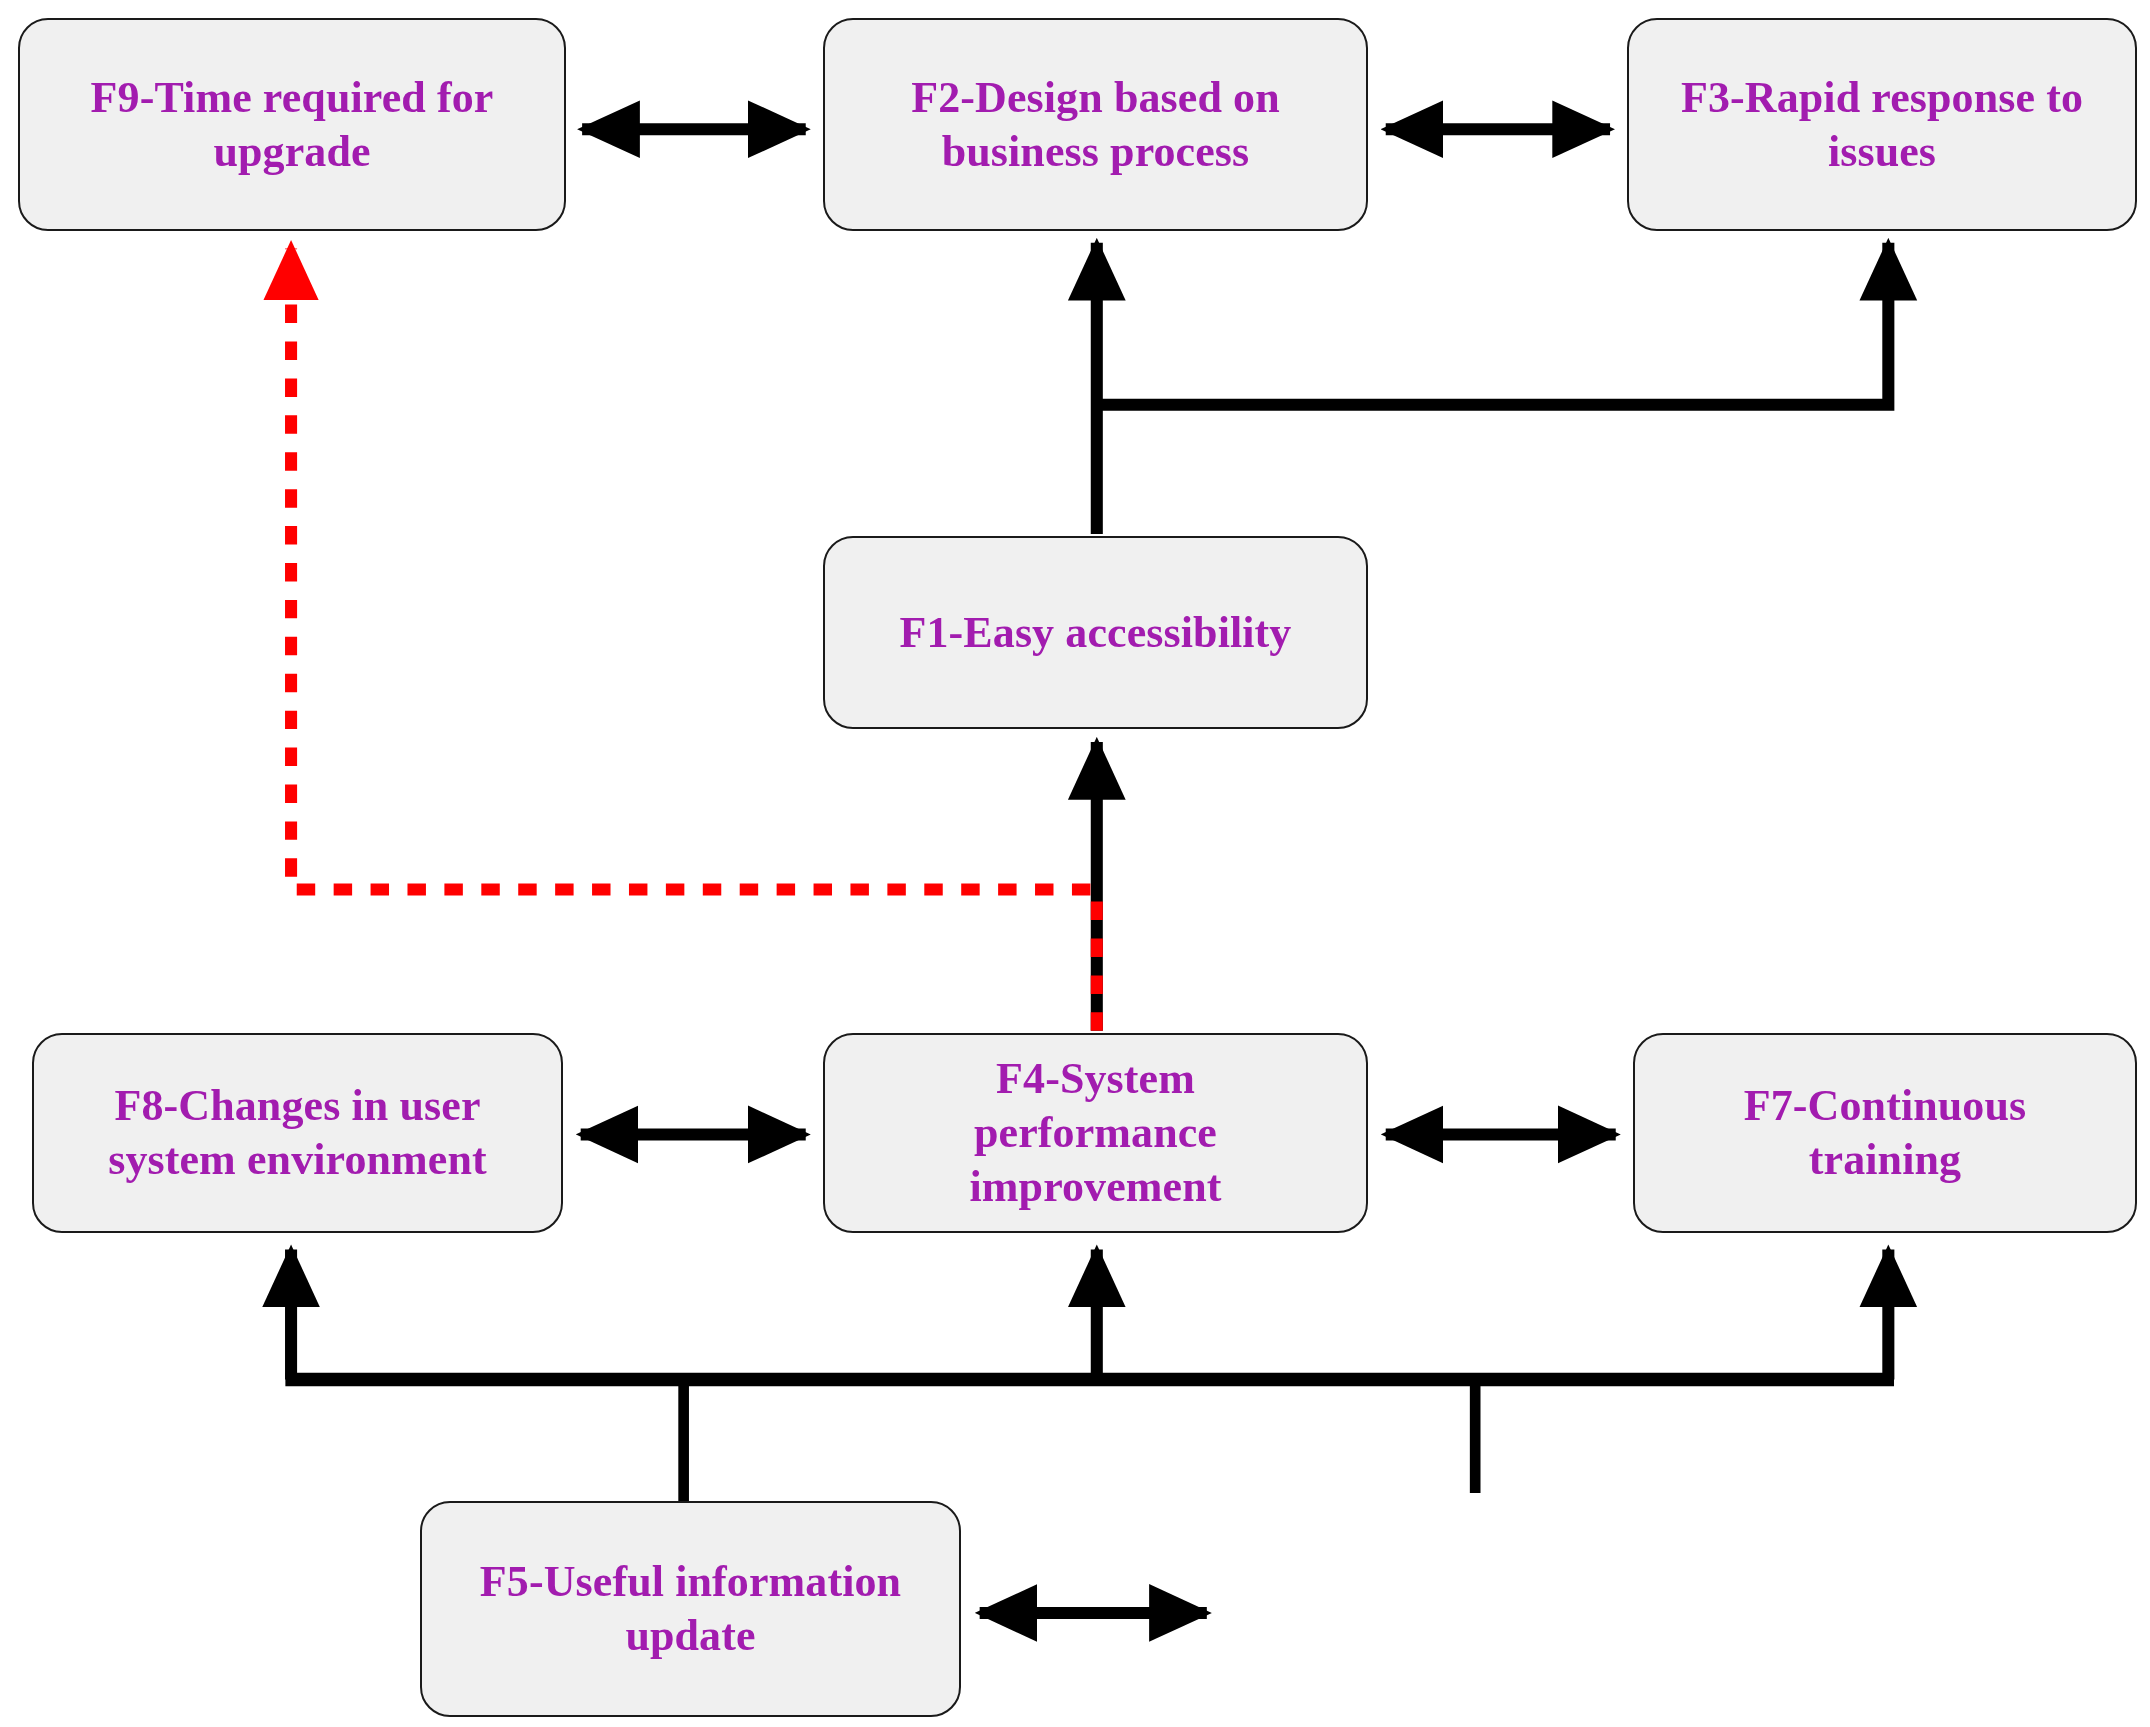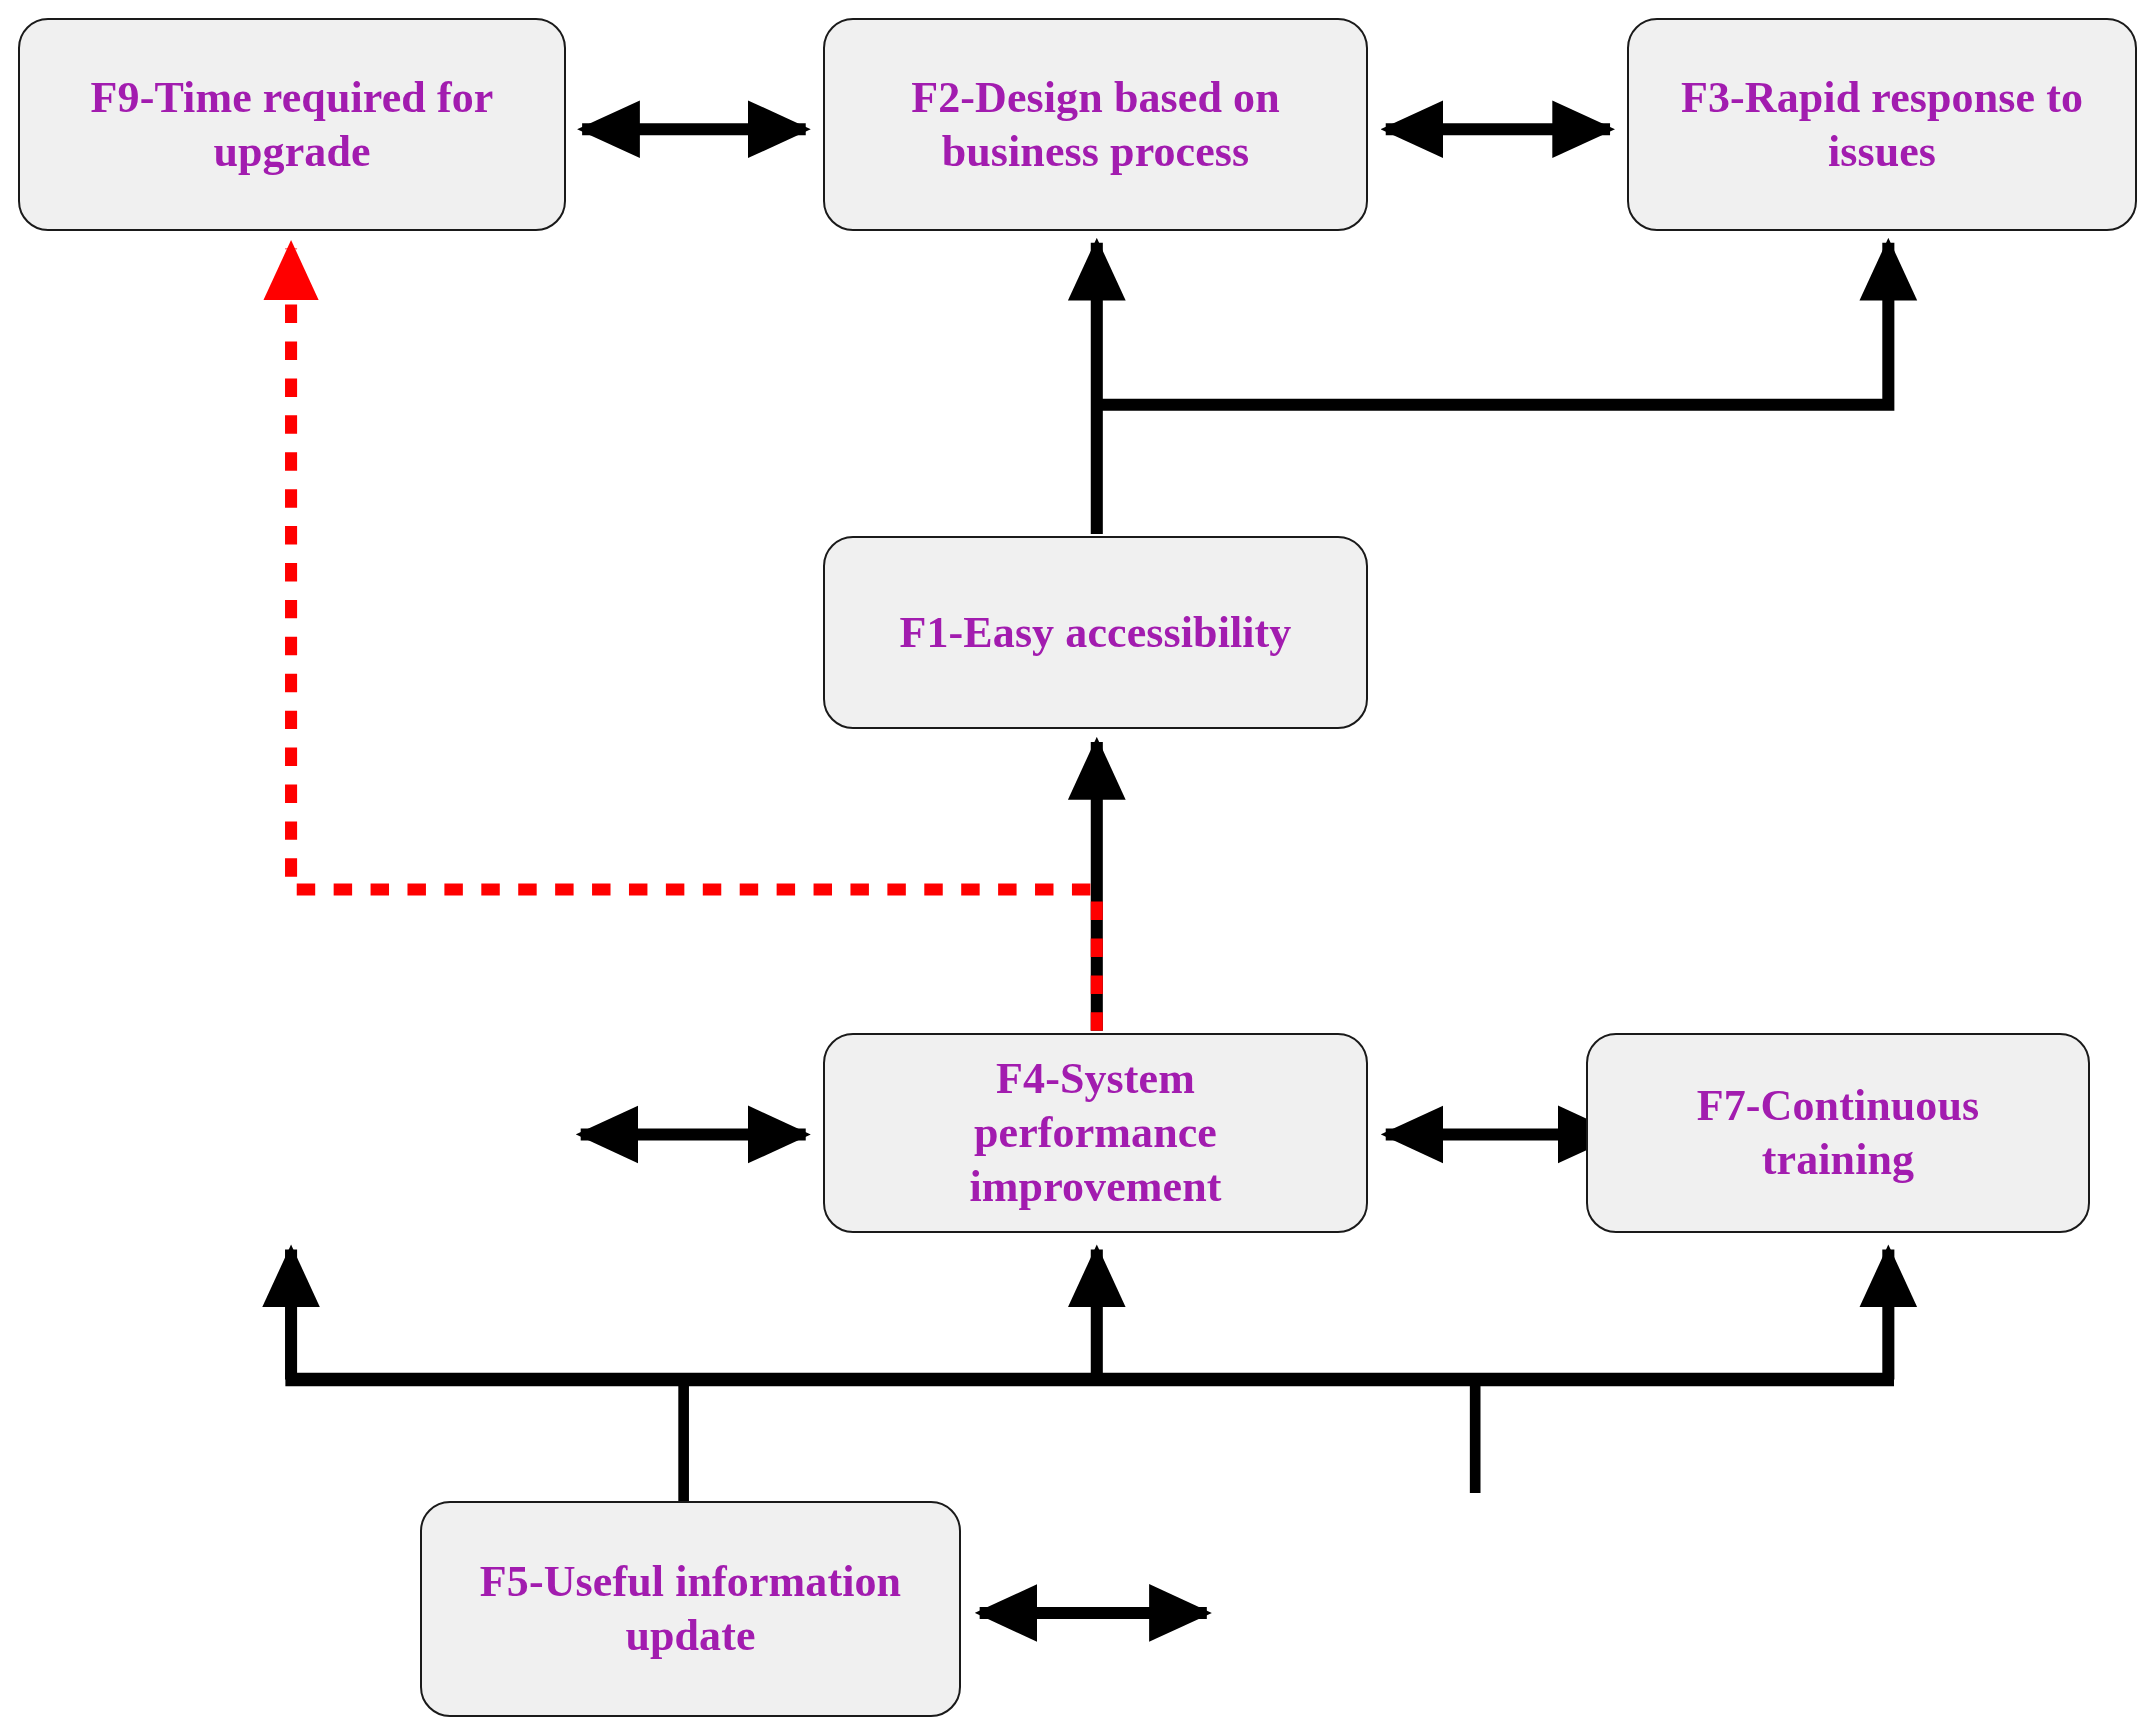--- a/index.html
+++ b/index.html
@@ -55,21 +55,21 @@
     letter-spacing: 0.1px;
     white-space: pre-line;
   }
   
   #node-f9 { left: 18px;   top: 18px;   width: 548px;  height: 213px; }
   #node-f2 { left: 823px; top: 18px;   width: 545px;  height: 213px; }
   #node-f3 { left: 1627px; top: 18px;   width: 510px;  height: 213px; }
   #node-f1 { left: 823px; top: 536px;  width: 545px;  height: 193px; align-items: center; }
   #node-f8 { left: 32px;   top: 1033px; width: 531px;  height: 200px; }
   #node-f4 { left: 823px; top: 1033px; width: 545px;  height: 200px; }
-  #node-f7 { left: 1586px; top: 1033px; width: 504px;  height: 200px; }
+  #node-f7 { left: 1633px; top: 1033px; width: 504px;  height: 200px; }
   #node-f5 { left: 420px;  top: 1501px; width: 541px;  height: 216px; }
   #node-f6 { left: 1224px; top: 1491px; width: 544px;  height: 227px; }
 </style>
 </head>
 <body>
 
 <div id="diagram-root">
 
   <svg id="edge-layer" viewBox="0 0 3030 2434" width="2151" height="1728" xmlns="http://www.w3.org/2000/svg">
 
@@ -128,20 +128,24 @@
 
     <div class="node" id="node-f3">
       <span class="node-label">F3-Rapid response to
 issues</span>
     </div>
 
     <div class="node" id="node-f1">
       <span class="node-label">F1-Easy accessibility</span>
     </div>
 
+    <div class="node" id="node-f8">
+      <span class="node-label">F8-Changes in user
+system environment</span>
+    </div>
 
     <div class="node" id="node-f4">
       <span class="node-label">F4-System
 performance
 improvement</span>
     </div>
 
     <div class="node" id="node-f7">
       <span class="node-label">F7-Continuous
 training</span>

